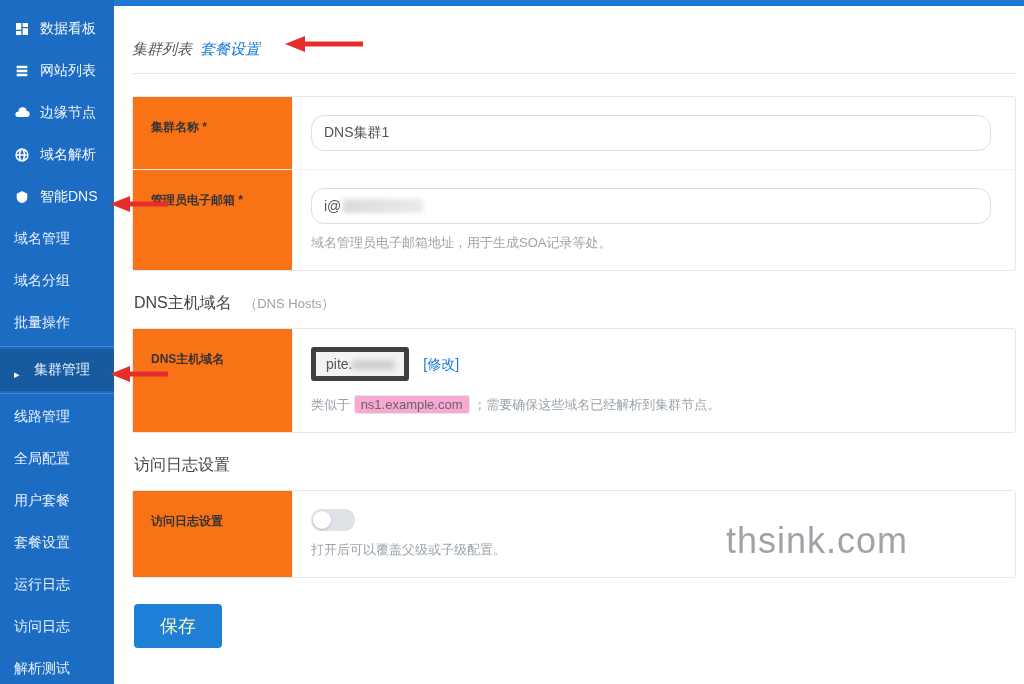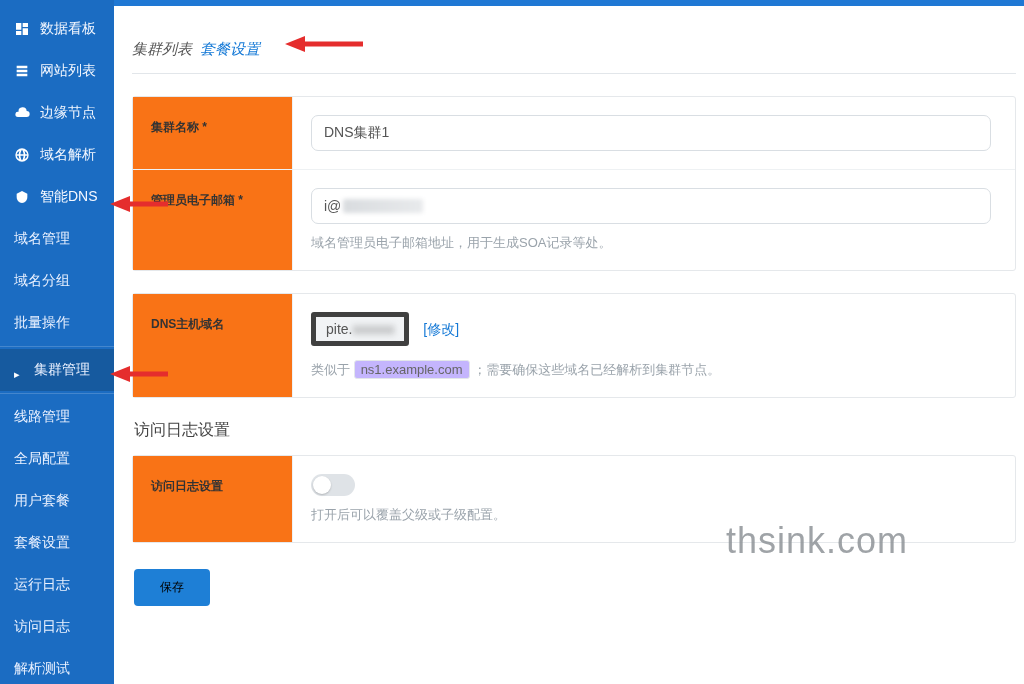--- a/index.html
+++ b/index.html
@@ -24,36 +24,36 @@
     .tabs { display: flex; gap: 8px; padding-bottom: 14px; border-bottom: 1px solid #e2e6ea; margin: 22px 8px 22px 0; font-style: italic; }
     .tab { cursor: pointer; color: #555; font-size: 15px; }
     .tab.active { color: #1579d6; }
 
     .panel { border: 1px solid #e5e8eb; border-radius: 3px; margin: 0 8px 22px 0; background:#fff; }
     .panel .row { display: flex; border-bottom: 1px solid #eef1f3; }
     .panel .row:last-child { border-bottom: none; }
     .panel .lbl { width: 160px; padding: 22px 18px; background:#f97316; font-weight: 600; color:#333; font-size:12px; border-right:1px solid #eef1f3; }
     .panel .lbl .req { color:#333; }
     .panel .val { flex: 1; padding: 18px 18px; }
-    .text-input { width: 680px; max-width: 100%; height: 36px; border: 1px solid #d9dee3; border-radius: 7px; padding: 0 12px; font-size: 14px; color:#555; }
+    .text-input { width: 680px; max-width: 100%; height: 36px; border: 1px solid #d9dee3; border-radius: 13px; padding: 0 12px; font-size: 14px; color:#555; }
     .helper { margin-top: 10px; color: #9aa3ab; font-size: 13px; }
     .section-title { font-size: 16px; color: #444; margin: 0 0 14px 2px; }
     .sub-annot { color:#9aa3ab; font-size:13px; margin-left:8px;}
 
     .dns-chip { display:inline-block; background:#f1f3f5; border:5px solid #404040; border-radius:3px; padding:4px 10px; color:#555; margin-right:10px; position:relative;}
     .dns-chip .blur { filter: blur(3px); color:#777;}
     .modify-link { color:#1579d6; cursor:pointer; }
     .hint-inline { margin-top:14px; color:#9aa3ab; font-size:13px;}
-    .code-chip { display:inline-block; border:1px solid #e3e7ea; background:#c4b5fd; padding:1px 6px; border-radius:3px; color:#666;}
+    .code-chip { display:inline-block; border:1px solid #e3e7ea; background:#f9a8d4; padding:1px 6px; border-radius:3px; color:#666;}
 
     
     .toggle { width:44px; height:22px; border-radius:11px; background:#dfe3e7; position:relative; cursor:pointer;}
     .toggle .knob { position:absolute; left:2px; top:2px; width:18px; height:18px; border-radius:50%; background:#fff; box-shadow:0 1px 2px rgba(0,0,0,0.2);}
 
-    .save-btn { background:#1e7fd6; color:#000000; border:none; border-radius:4px; padding:10px 26px; font-size:12px; cursor:pointer; margin:4px 0 0 2px;}
+    .save-btn { background:#1e7fd6; color:#fef9c3; border:none; border-radius:4px; padding:10px 26px; font-size:18px; cursor:pointer; margin:4px 0 0 2px;}
 
     
     .arrow { position:absolute; pointer-events:none; }
     .arrow svg { overflow:visible;}
     .arrow .line { stroke:#e52d2d; stroke-width:5; fill:none;}
     .arrow .head { fill:#e52d2d;}
 
     
     .watermark { position:absolute; right:116px; top:520px; font-size:36px; color:#8f9498; opacity:0.85; letter-spacing:1px; pointer-events:none;}
 
@@ -182,20 +182,24 @@
           <div class="text-input" style="display:flex;align-items:center;gap:2px;">
             <span>i@</span>
             <span class="masked"></span>
           </div>
           <div class="helper">域名管理员电子邮箱地址，用于生成SOA记录等处。</div>
         </div>
       </div>
     </div>
 
     
+    <div class="section-title">
+      <span>DNS主机域名</span>
+      <span class="sub-annot">（DNS Hosts）</span>
+    </div>
 
     <div class="panel">
       <div class="row">
         <div class="lbl">DNS主机域名</div>
         <div class="val">
           <span class="dns-chip">
             <span>pite.</span><span class="blur">xxxxxx</span>
           </span>
           <a class="modify-link">[修改]</a>
           <div class="hint-inline">

